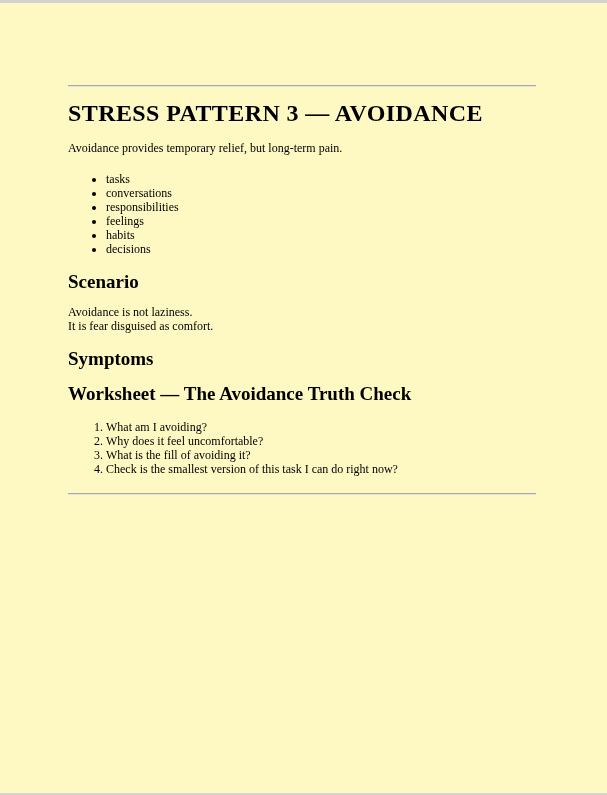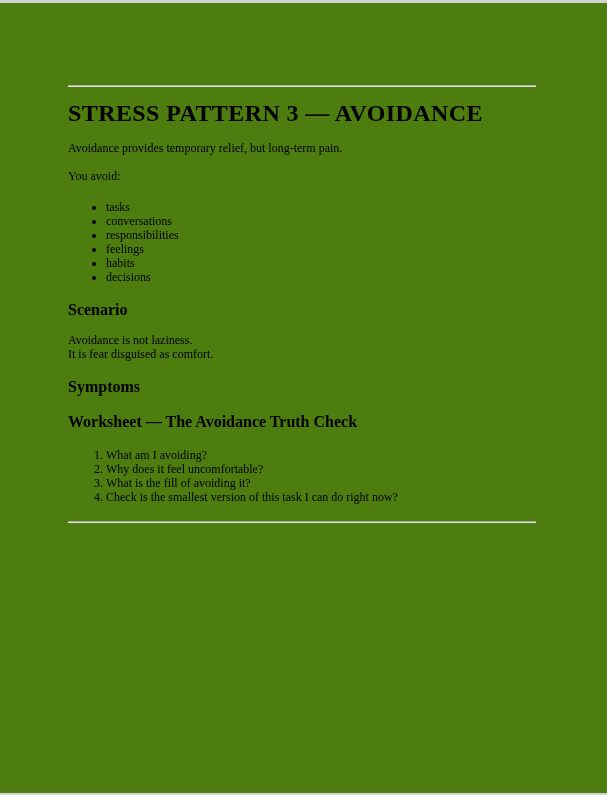--- a/index.html
+++ b/index.html
@@ -6,21 +6,21 @@
     margin: 0;
     padding: 0;
   }
   body {
     width: 607px;
     height: 795px;
     background: #d2d2d2;
     overflow: hidden;
   }
   .page {
-    background: #4d7c0f;
+    background: #fef9c3;
     height: 790px;
     margin: 3px 0 2px 0;
     overflow: hidden;
   }
   .content {
     width: 468px;
     margin-left: 68px;
     color: #000000;
     font-family: "Liberation Serif", "DejaVu Serif", serif;
     font-size: 12px;
@@ -34,21 +34,21 @@
   hr.rule-top { margin: 82px 0 0 0; }
   hr.rule-bottom { margin: 14px 0 0 0; }
   h1 {
     font-size: 24px;
     line-height: 28px;
     font-weight: bold;
     letter-spacing: 0.4px;
     margin: 12px 0 14px 0;
   }
   h2 {
-    font-size: 16px;
+    font-size: 19px;
     line-height: 18px;
     font-weight: bold;
     margin: 17px 0 14px 0;
   }
   p {
     margin: 14px 0;
     line-height: 14px;
   }
   ul, ol {
     margin: 17px 0;
@@ -63,21 +63,20 @@
 <body>
 
 <div class="page">
   <div class="content">
 
     <hr class="rule rule-top">
 
     <h1>STRESS PATTERN 3 — AVOIDANCE</h1>
 
     <p>Avoidance provides temporary relief, but long-term pain.</p>
-    <p>You avoid:</p>
 
     <ul>
       <li>tasks</li>
       <li>conversations</li>
       <li>responsibilities</li>
       <li>feelings</li>
       <li>habits</li>
       <li>decisions</li>
     </ul>
 

